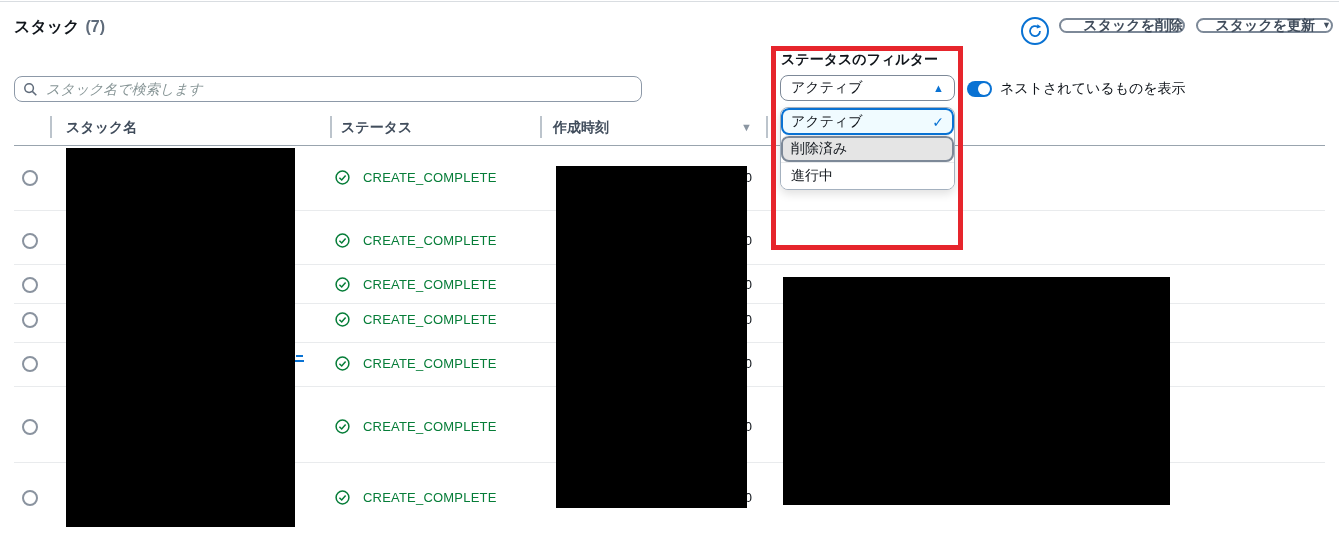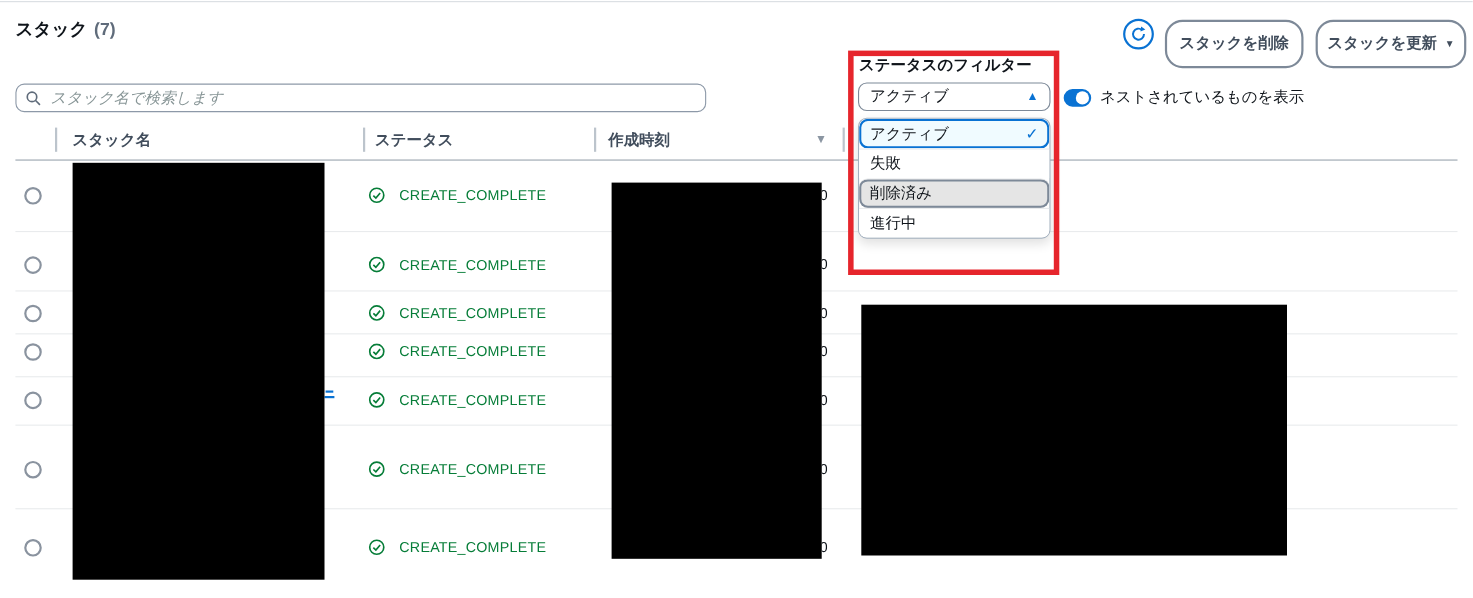--- a/index.html
+++ b/index.html
@@ -4,21 +4,21 @@
 <style>
   * { box-sizing: border-box; margin: 0; padding: 0; }
   body { font-family: "Liberation Sans", "DejaVu Sans", sans-serif; background: #fff; }
   .screen { position: relative; width: 1339px; height: 544px; background: #fff; overflow: hidden; }
   .topline { position: absolute; top: 1px; left: 0; width: 100%; height: 1px; background: #d9dde1; }
 
   
   .page-title { position: absolute; left: 14px; top: 17px; font-size: 16px; font-weight: bold; color: #0f141a; }
   .page-title .count { color: #5f6b7a; margin-left: 6px; }
   .refresh-btn { position: absolute; left: 1021px; top: 17px; width: 28px; height: 28px; border: 2px solid #0972d3; border-radius: 50%; background: #fff; display: flex; align-items: center; justify-content: center; cursor: pointer; }
-  .pill-btn { position: absolute; top: 18px; height: 44px; border: 2px solid #7d8998; border-radius: 16px; background: #fff; color: #414d5c; font-weight: bold; font-size: 14px; display: flex; align-items: center; justify-content: center; gap: 7px; cursor: pointer; font-family: inherit; }
+  .pill-btn { position: absolute; top: 18px; height: 15px; border: 2px solid #7d8998; border-radius: 16px; background: #fff; color: #414d5c; font-weight: bold; font-size: 14px; display: flex; align-items: center; justify-content: flex-end; gap: 7px; cursor: pointer; font-family: inherit; }
   .btn-delete { left: 1059px; width: 126px; }
   .btn-update { left: 1196px; width: 137px; }
   .caret-small { font-size: 9px; color: #414d5c; line-height: 1; }
 
   
   .search-box { position: absolute; left: 14px; top: 76px; width: 628px; height: 26px; border: 1px solid #8d99a8; border-radius: 8px; background: #fff; display: flex; align-items: center; padding: 0 8px; }
   .search-box input { border: none; outline: none; flex: 1; font-size: 14px; font-style: italic; color: #3d454d; margin-left: 8px; font-family: inherit; background: transparent; }
   .search-box input::placeholder { color: #879596; font-style: italic; }
 
   
@@ -99,23 +99,20 @@
   <div class="filter-label">ステータスのフィルター</div>
   <div class="select-trigger">
     <span>アクティブ</span>
     <span class="caret-up">▲</span>
   </div>
   <div class="dropdown">
     <div class="opt selected">
       <span>アクティブ</span>
       <span class="check">✓</span>
     </div>
-    <div class="opt">
-        <span>失敗</span>
-      </div>
     <div class="opt hovered">
         <span>削除済み</span>
       </div>
     <div class="opt">
         <span>進行中</span>
       </div>
   </div>
 
   <div class="toggle">
       <div class="knob"></div>

